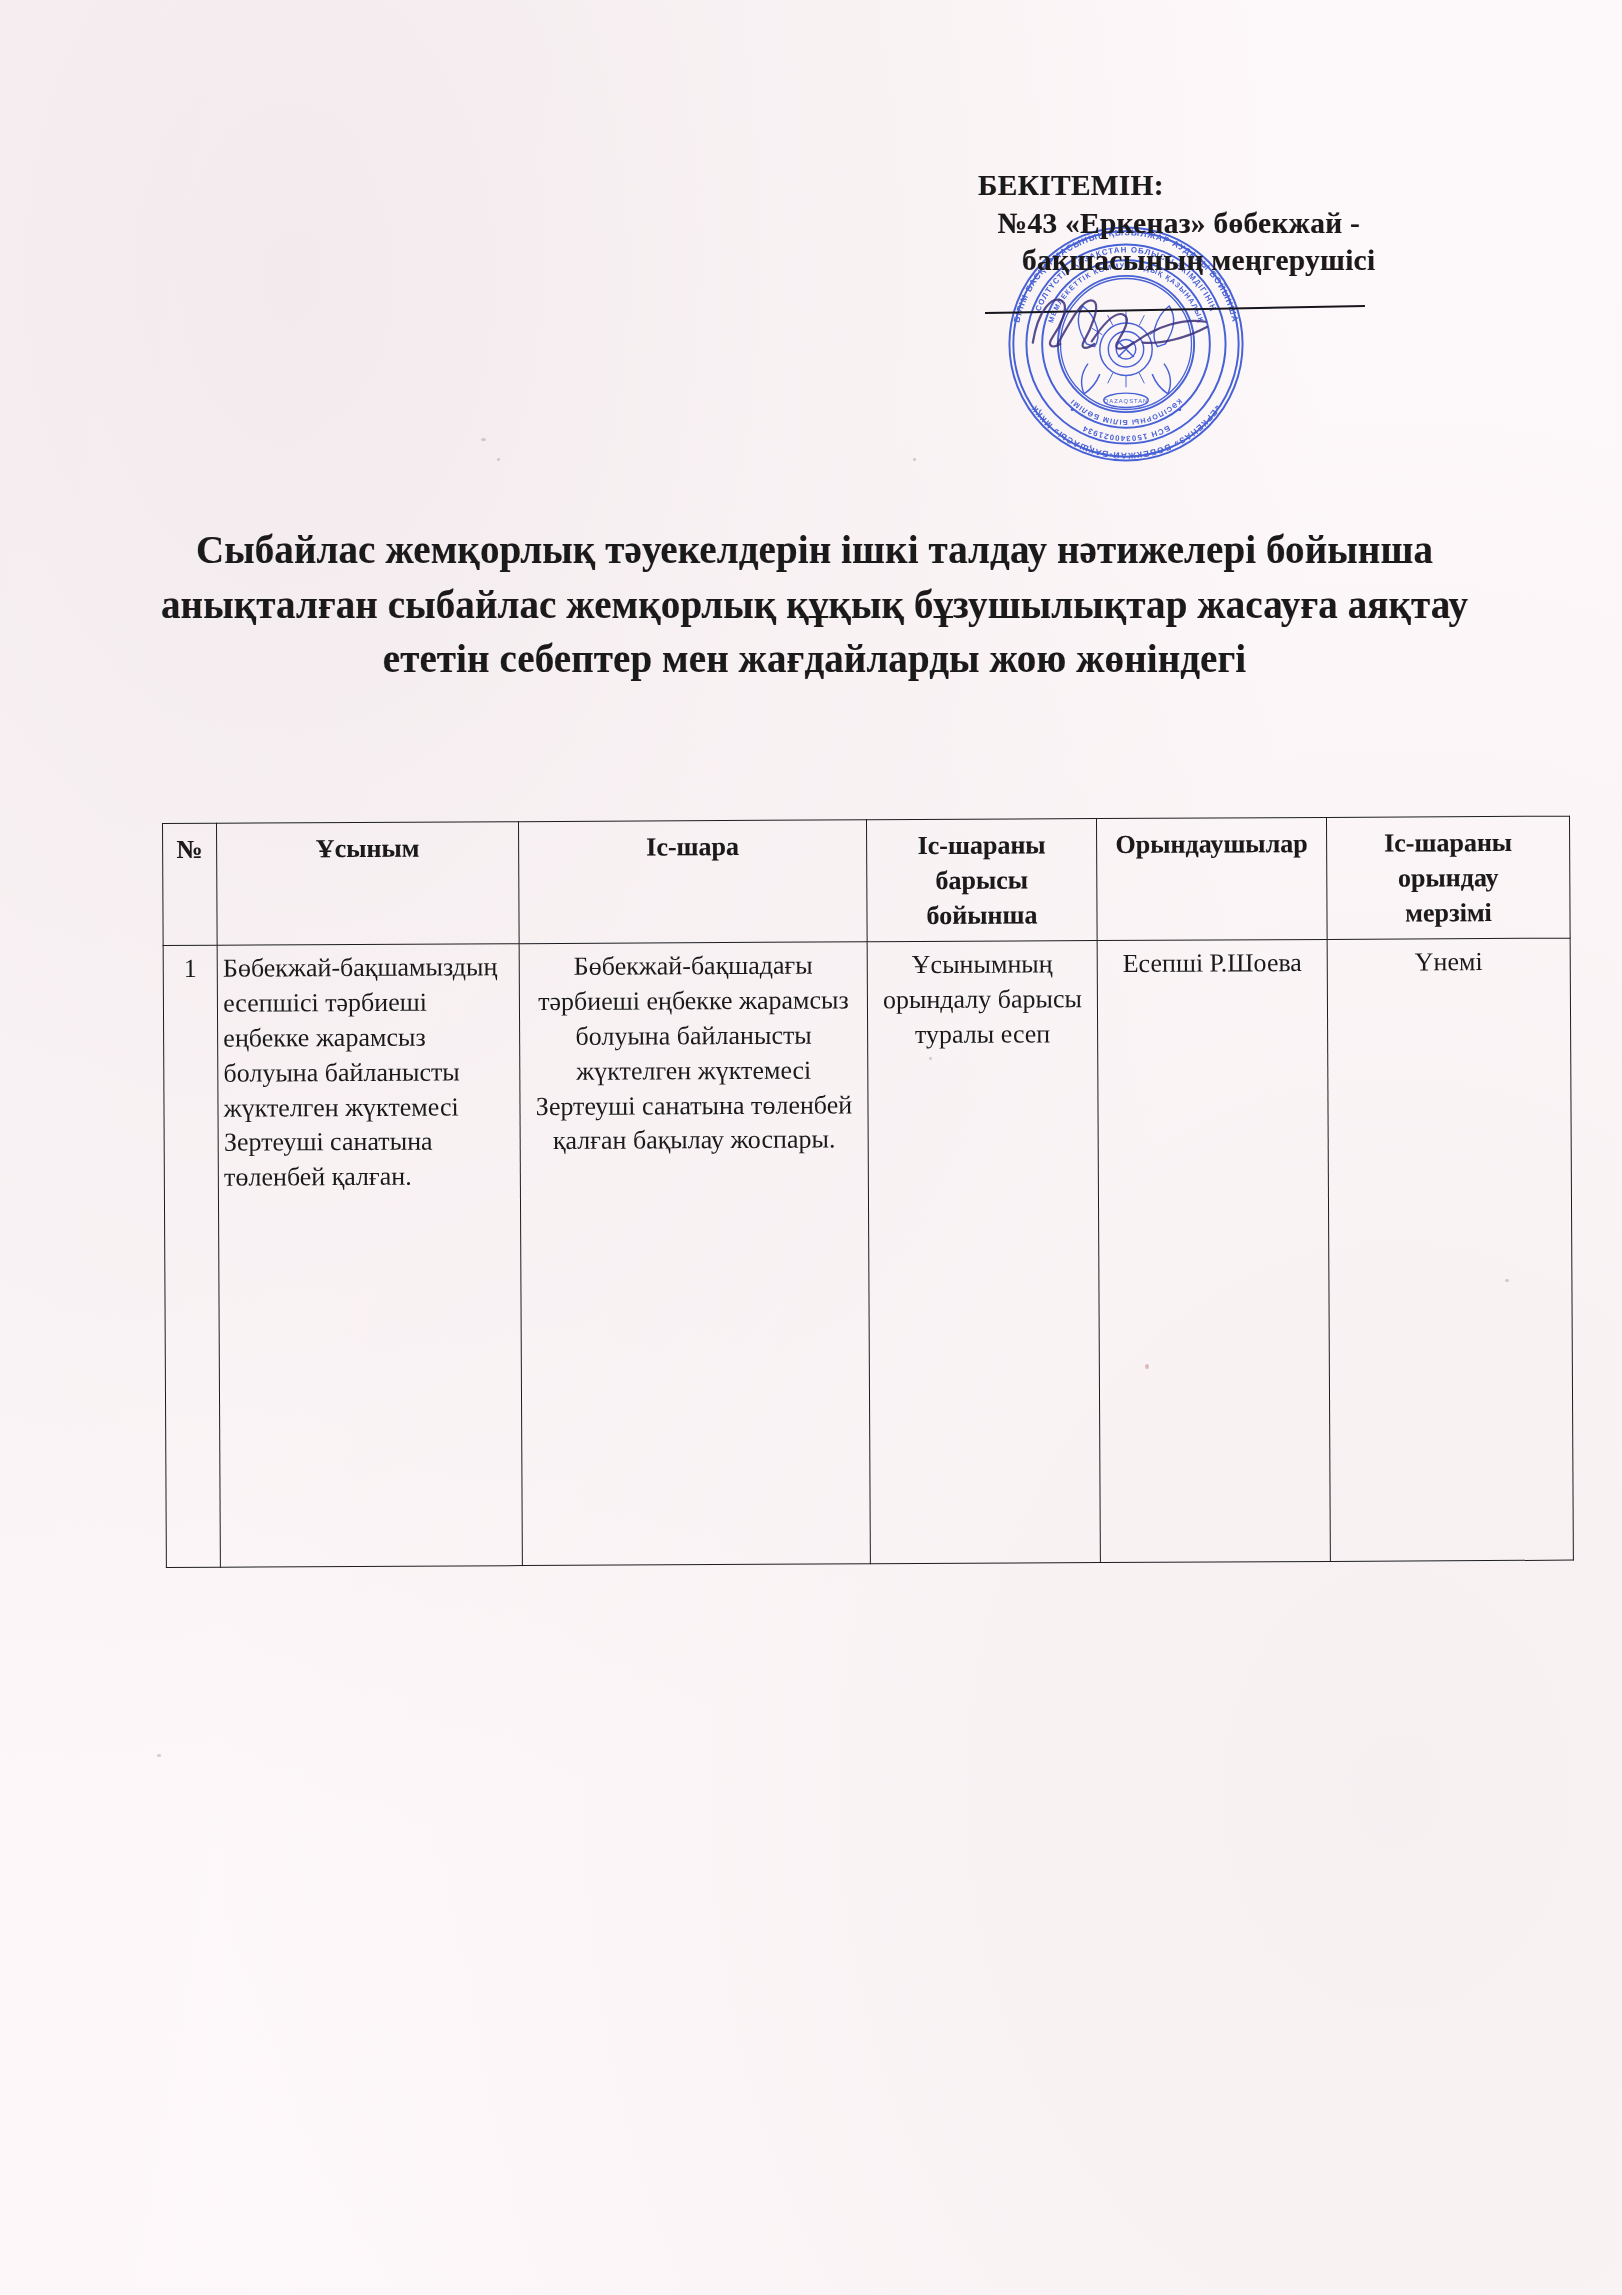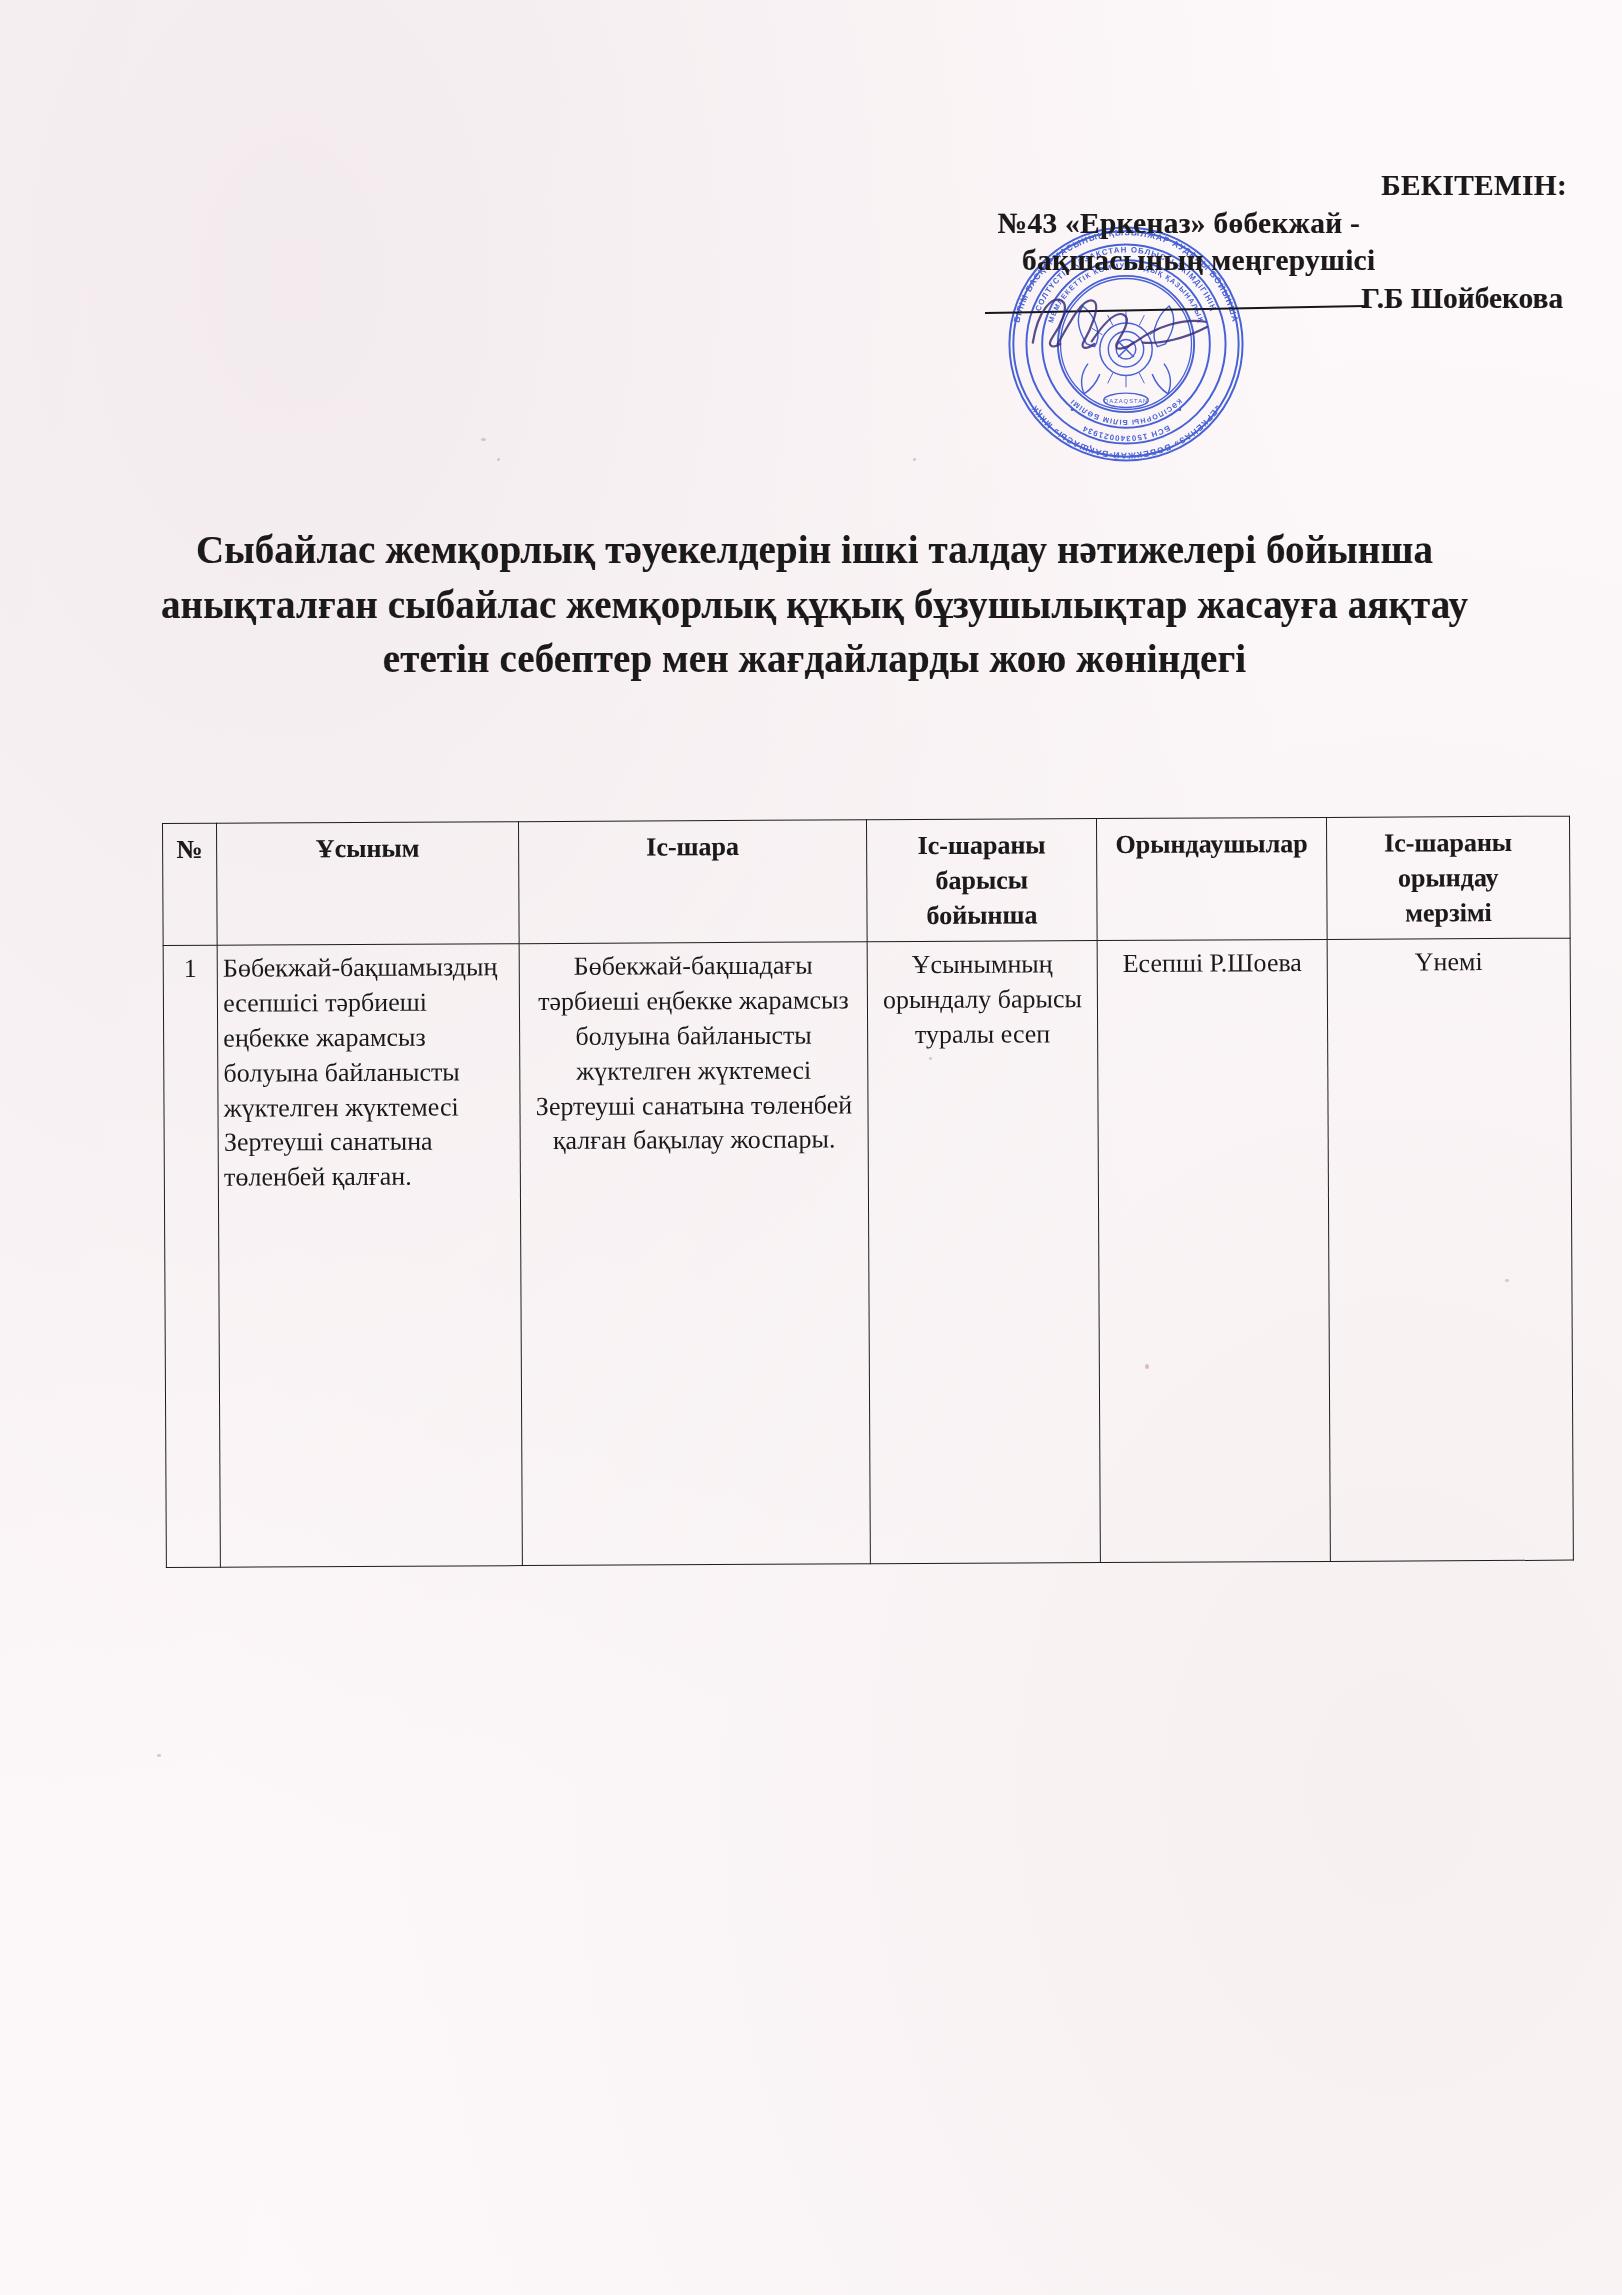--- a/index.html
+++ b/index.html
@@ -39,21 +39,21 @@
     z-index: 3;
   }
   .approval-line {
     font-size: 29.4px;
     font-weight: bold;
     letter-spacing: 0.3px;
     line-height: 1.28;
     white-space: nowrap;
     text-shadow: 0.4px 0 0 rgba(150,40,20,0.30), -0.4px 0 0 rgba(20,90,160,0.26);
   }
-  .approval-line.l1 { padding-left: 0px; text-align: right; }
+  .approval-line.l1 { padding-left: 0px; }
   .approval-line.l2 { padding-left: 19.6px; }
   .approval-line.l3 { padding-left: 0px; margin-left: 44px; }
   .approval-name {
     font-size: 29.4px;
     font-weight: bold;
     text-align: right;
     padding-right: 3.9px;
     margin-top: 2.6px;
     text-shadow: 0.4px 0 0 rgba(150,40,20,0.30), -0.4px 0 0 rgba(20,90,160,0.26);
   }
@@ -246,21 +246,20 @@
         <path d="M 108,92 C 128,62 146,44 158,52 C 170,60 150,86 146,96 C 142,106 156,106 176,92 C 206,70 246,56 282,62"></path>
         <path d="M 186,94 C 214,96 250,88 284,70"></path>
       </g>
     </svg>
   </div>
 
   <div class="approval">
     <div class="approval-line l1">БЕКІТЕМІН:</div>
     <div class="approval-line l2">№43 «Еркеназ» бөбекжай -</div>
     <div class="approval-line l3">бақшасының меңгерушісі</div>
-    <div class="approval-name">Г.Б Шойбекова</div>
     <div class="sig-rule"></div>
   </div>
 
   <div class="doc-title">
     <span class="tl1">Сыбайлас жемқорлық тәуекелдерін ішкі талдау нәтижелері бойынша</span>
     <span class="tl2">анықталған сыбайлас жемқорлық құқық бұзушылықтар жасауға аяқтау</span>
     <span class="tl3">ететін себептер мен жағдайларды жою жөніндегі</span>
   </div>
 
   <div class="table-wrap">

